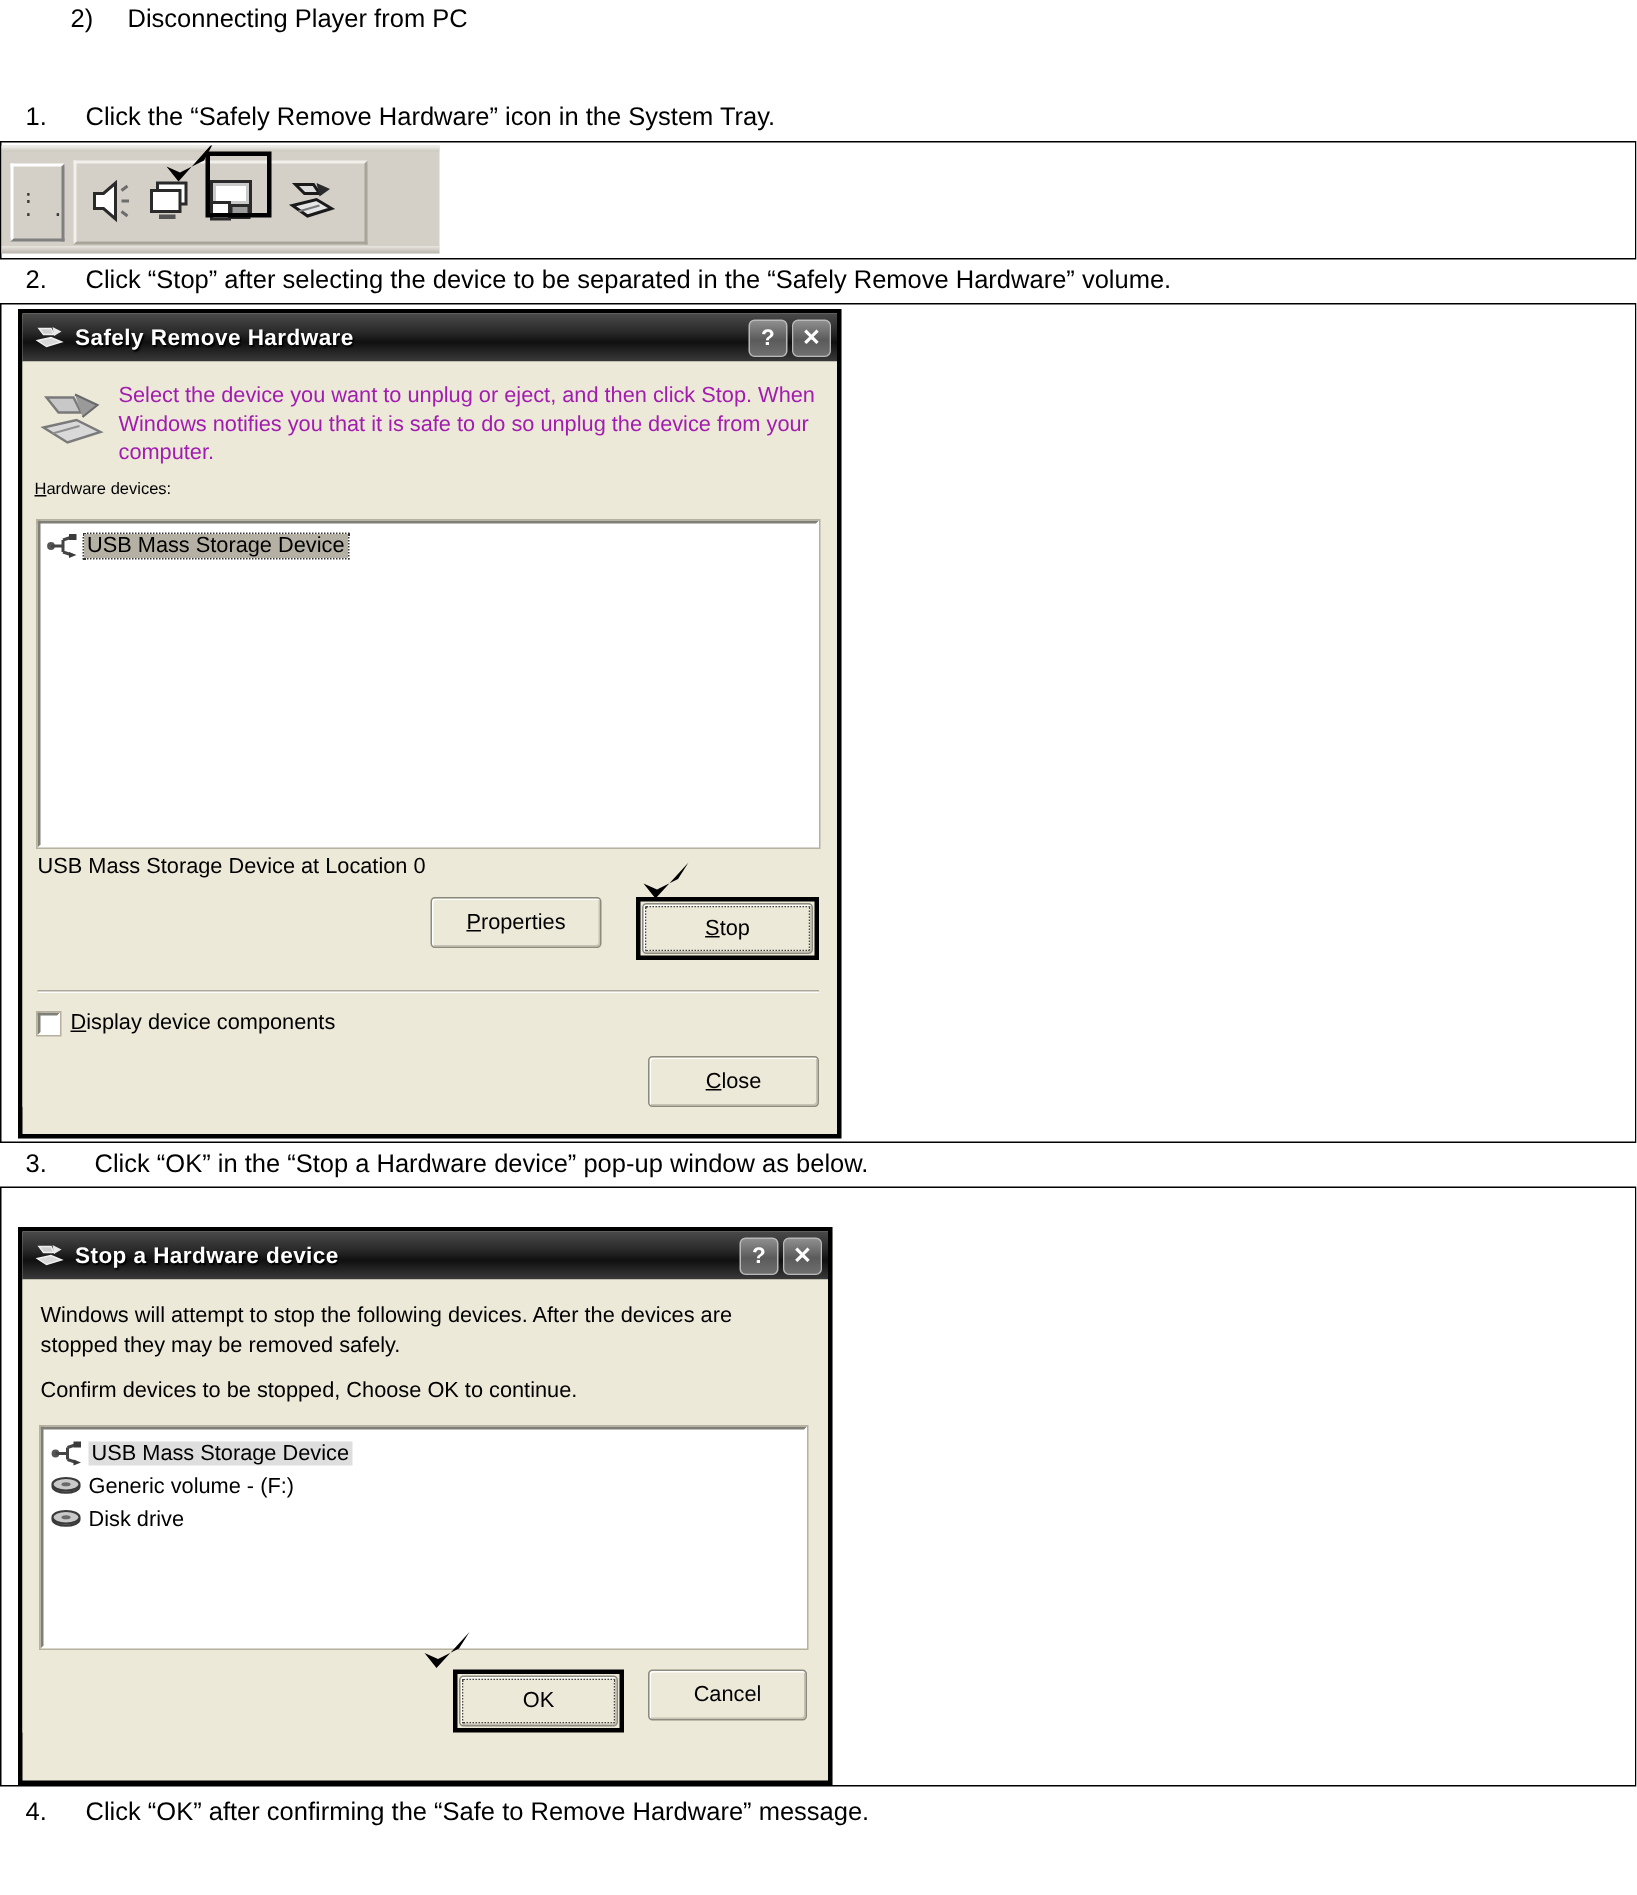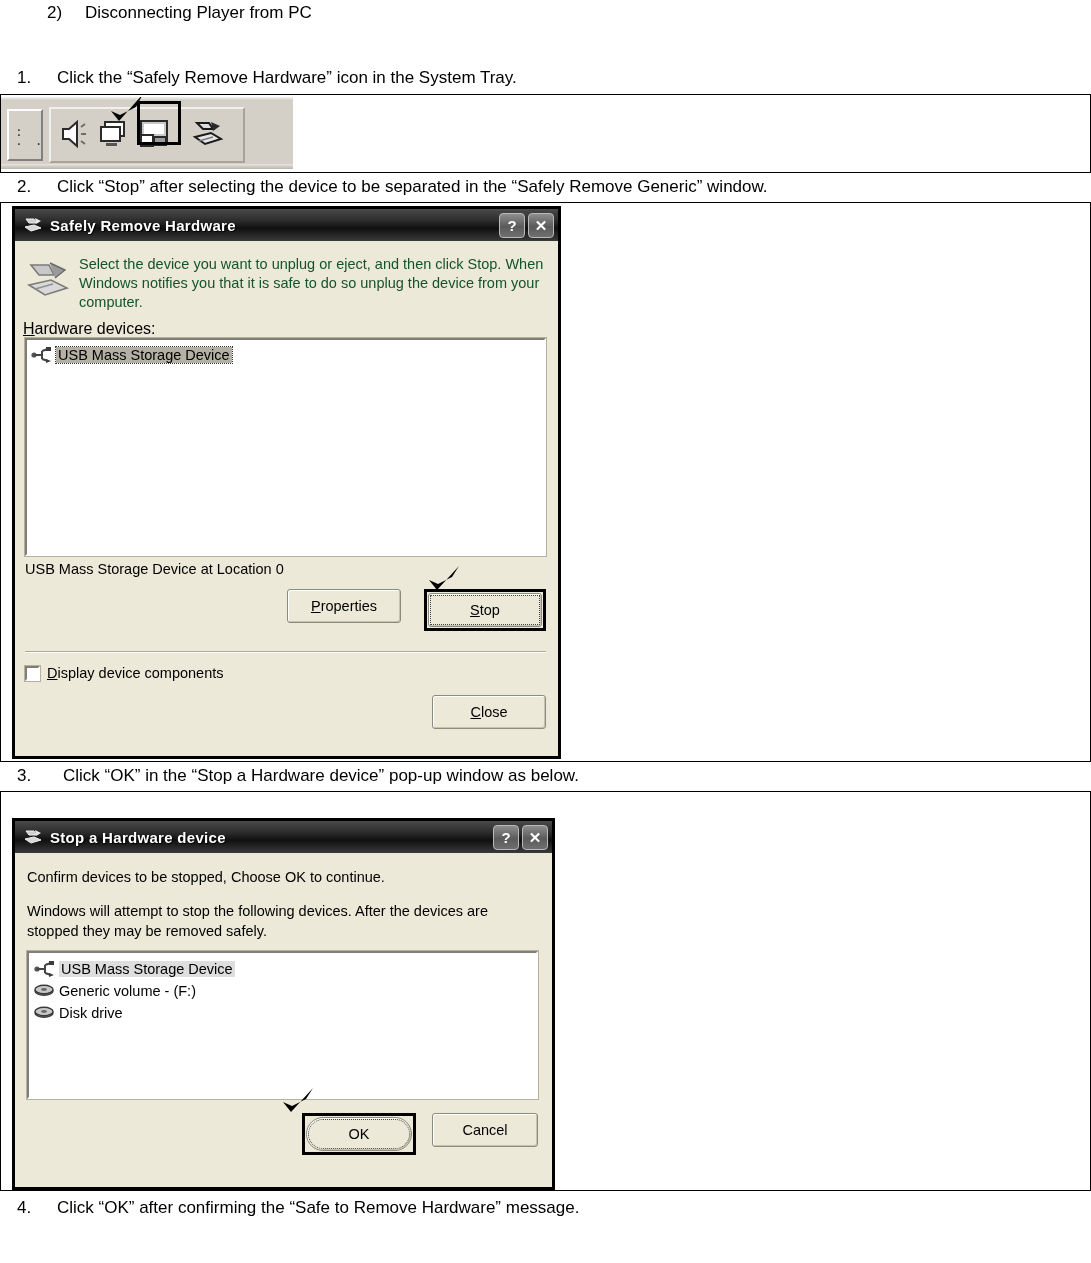--- a/index.html
+++ b/index.html
@@ -137,25 +137,25 @@
   .xp-body { padding: 0; position: relative; background: #ece9d8; }
 
   .dlg-intro {
     display: flex;
     padding: 14px 12px 0 10px;
   }
   .dlg-intro-icon { width: 46px; height: 44px; flex: 0 0 auto; margin-right: 8px; margin-top: 4px; }
   .dlg-intro-text {
     font-size: 14.5px;
     line-height: 19px;
-    color: #14532d;
+    color: #a21caf;
   }
   .label-hw {
-    font-size: 16px;
-    padding: 8px 0 0 8px;
+    font-size: 11px;
+    padding: 8px 0 15px 8px;
   }
   .label-hw u { text-decoration: underline; }
 
   .listbox {
     margin: 0 12px 0 10px;
     background: #ffffff;
     border-top: 2px solid #7f7f76;
     border-left: 2px solid #7f7f76;
     border-right: 2px solid #ffffff;
     border-bottom: 2px solid #ffffff;
@@ -319,21 +319,21 @@
 
       <div class="tray-check">
         <svg width="38" height="34" viewBox="0 0 38 34">
           <path d="M2 18 L10 28 L34 1 L27 14 L11 22 Z" fill="#000000"></path>
         </svg>
       </div>
     </div>
   </div>
 
   <div class="step-line" style="padding-left:17px; padding-top:2px;">
-    <span class="num" style="width:40px;">2.</span><span>Click “Stop” after selecting the device to be separated in the “Safely Remove Generic” window.</span>
+    <span class="num" style="width:40px;">2.</span><span>Click “Stop” after selecting the device to be separated in the “Safely Remove Hardware” volume.</span>
   </div>
 
   <div class="cellbox" style="height:560px; margin-top:3px;">
 
     <div class="xp-dialog" style="left:11px; top:3px; width:549px; height:553px;">
 
       <div class="xp-titlebar">
         <div class="xp-title-icon">
           <svg width="20" height="20" viewBox="0 0 20 20">
             <path d="M3 4 L11 4 L13 8 L6 8 Z" fill="#cfcfcf" stroke="#efefef" stroke-width="1"></path>
@@ -434,22 +434,22 @@
         <div class="xp-title-text">Stop a Hardware device</div>
         <div class="xp-title-btns">
           <div class="xp-tbtn">?</div>
           <div class="xp-tbtn">✕</div>
         </div>
       </div>
 
       <div class="xp-body">
 
         <div class="dlg2-text">
+          <p style="margin-bottom:10px;">Windows will attempt to stop the following devices. After the devices are stopped they may be removed safely.</p>
           <p>Confirm devices to be stopped, Choose OK to continue.</p>
-          <p style="margin-bottom:10px;">Windows will attempt to stop the following devices. After the devices are stopped they may be removed safely.</p>
         </div>
 
         <div class="dlg2-list">
           <div class="listrow sel-light">
             <div class="ic">
               <svg width="22" height="18" viewBox="0 0 22 18">
                 <circle cx="4" cy="9" r="2.6" fill="#555"></circle>
                 <path d="M4 9 L12 9 M12 5 L12 13 M12 5 L18 3 M12 13 L18 15" stroke="#444" stroke-width="2" fill="none"></path>
                 <rect x="16" y="1" width="5" height="4" fill="#3b3b3b"></rect>
                 <polygon points="16,13 21,15 16,17" fill="#3b3b3b"></polygon>
@@ -479,21 +479,21 @@
           </div>
         </div>
 
         <div class="btn-row" style="padding-top:14px; padding-right:14px; gap:16px;">
           <div class="check-mark" style="right:236px; top:-12px;">
             <svg width="34" height="30" viewBox="0 0 34 30">
               <path d="M1 15 L9 25 L31 1 L24 12 L10 19 Z" fill="#000000"></path>
             </svg>
           </div>
           <div class="btn-focus-ring">
-            <div class="xp-btn btn-inner-dots" style="min-width:104px;border-radius:17px;">OK</div>
+            <div class="xp-btn btn-inner-dots" style="min-width:104px;">OK</div>
           </div>
           <div class="xp-btn" style="min-width:104px;">Cancel</div>
         </div>
 
       </div>
     </div>
   </div>
 
   <div class="step-line" style="padding-left:17px; padding-top:5px;">
     <span class="num" style="width:40px;">4.</span><span>Click “OK” after confirming the “Safe to Remove Hardware” message.</span>

